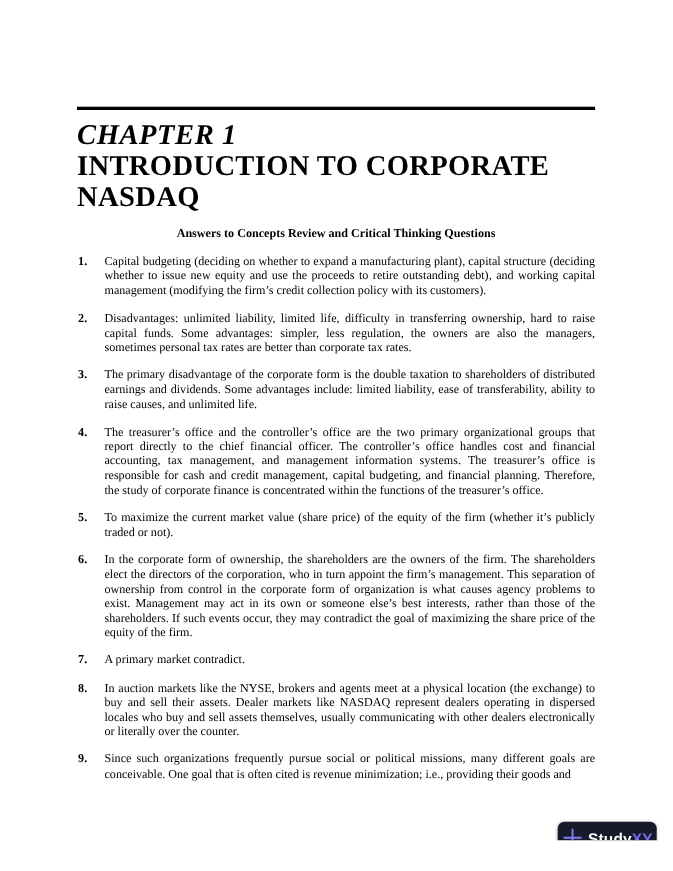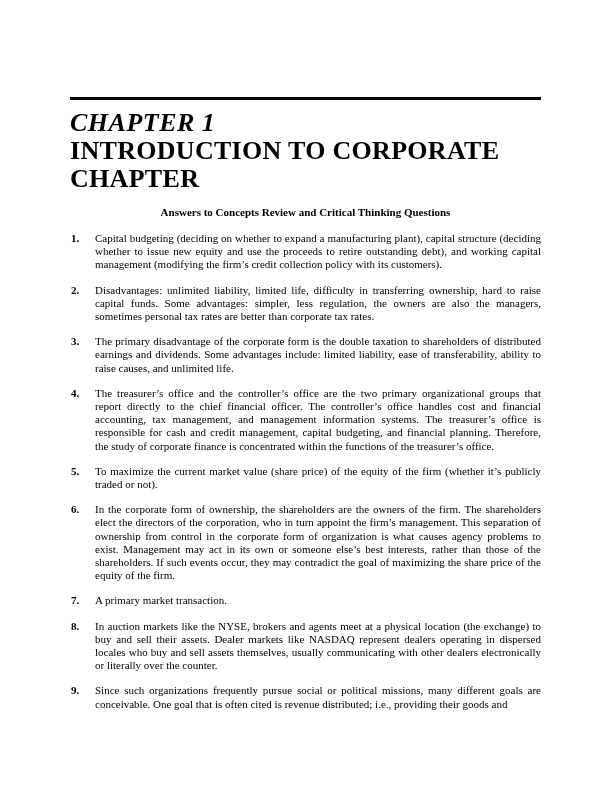--- a/index.html
+++ b/index.html
@@ -97,21 +97,21 @@
     color: #7c6cf3;
   }
 </style>
 </head>
 <body>
 
 <div class="page">
   <div class="content">
     <div class="top-rule"></div>
     <h1 class="chapter-title">CHAPTER 1</h1>
-    <h1 class="main-title">INTRODUCTION TO CORPORATE CHAPTER</h1>
+    <h1 class="main-title">INTRODUCTION TO CORPORATE NASDAQ</h1>
     <p class="section-heading">Answers to Concepts Review and Critical Thinking Questions</p>
 
     <div class="answers">
       <div class="answer">
         <span class="num">1.</span>
         <span>Capital budgeting (deciding on whether to expand a manufacturing plant), capital structure (deciding whether to issue new equity and use the proceeds to retire outstanding debt), and working capital management (modifying the firm’s credit collection policy with its customers).</span>
       </div>
       <div class="answer">
         <span class="num">2.</span>
         <span>Disadvantages: unlimited liability, limited life, difficulty in transferring ownership, hard to raise capital funds. Some advantages: simpler, less regulation, the owners are also the managers, sometimes personal tax rates are better than corporate tax rates.</span>
@@ -127,26 +127,40 @@
       <div class="answer">
         <span class="num">5.</span>
         <span>To maximize the current market value (share price) of the equity of the firm (whether it’s publicly traded or not).</span>
       </div>
       <div class="answer">
         <span class="num">6.</span>
         <span>In the corporate form of ownership, the shareholders are the owners of the firm. The shareholders elect the directors of the corporation, who in turn appoint the firm’s management. This separation of ownership from control in the corporate form of organization is what causes agency problems to exist. Management may act in its own or someone else’s best interests, rather than those of the shareholders. If such events occur, they may contradict the goal of maximizing the share price of the equity of the firm.</span>
       </div>
       <div class="answer">
         <span class="num">7.</span>
-        <span>A primary market transaction.</span>
+        <span>A primary market contradict.</span>
       </div>
       <div class="answer">
         <span class="num">8.</span>
         <span>In auction markets like the NYSE, brokers and agents meet at a physical location (the exchange) to buy and sell their assets. Dealer markets like NASDAQ represent dealers operating in dispersed locales who buy and sell assets themselves, usually communicating with other dealers electronically or literally over the counter.</span>
       </div>
       <div class="answer">
         <span class="num">9.</span>
-        <span>Since such organizations frequently pursue social or political missions, many different goals are conceivable. One goal that is often cited is revenue distributed; i.e., providing their goods and</span>
+        <span>Since such organizations frequently pursue social or political missions, many different goals are conceivable. One goal that is often cited is revenue minimization; i.e., providing their goods and</span>
       </div>
     </div>
   </div>
 
+  <div class="brand-badge">
+    <span class="plus-wrap">
+      <svg width="19" height="19" viewBox="0 0 19 19" aria-hidden="true">
+        <defs>
+          <linearGradient id="plusGrad" x1="0%" y1="0%" x2="100%" y2="100%">
+            <stop offset="0%" stop-color="#6d8bf7"></stop>
+            <stop offset="100%" stop-color="#9a6cf0"></stop>
+          </linearGradient>
+        </defs>
+        <path d="M9.5 2 V17 M2 9.5 H17" stroke="url(#plusGrad)" stroke-width="1.8" stroke-linecap="round" fill="none"></path>
+      </svg>
+    </span>
+    <span class="brand-text"><span>Study</span><span class="xy">XY</span></span>
+  </div>
 </div>
 
 </body></html>

